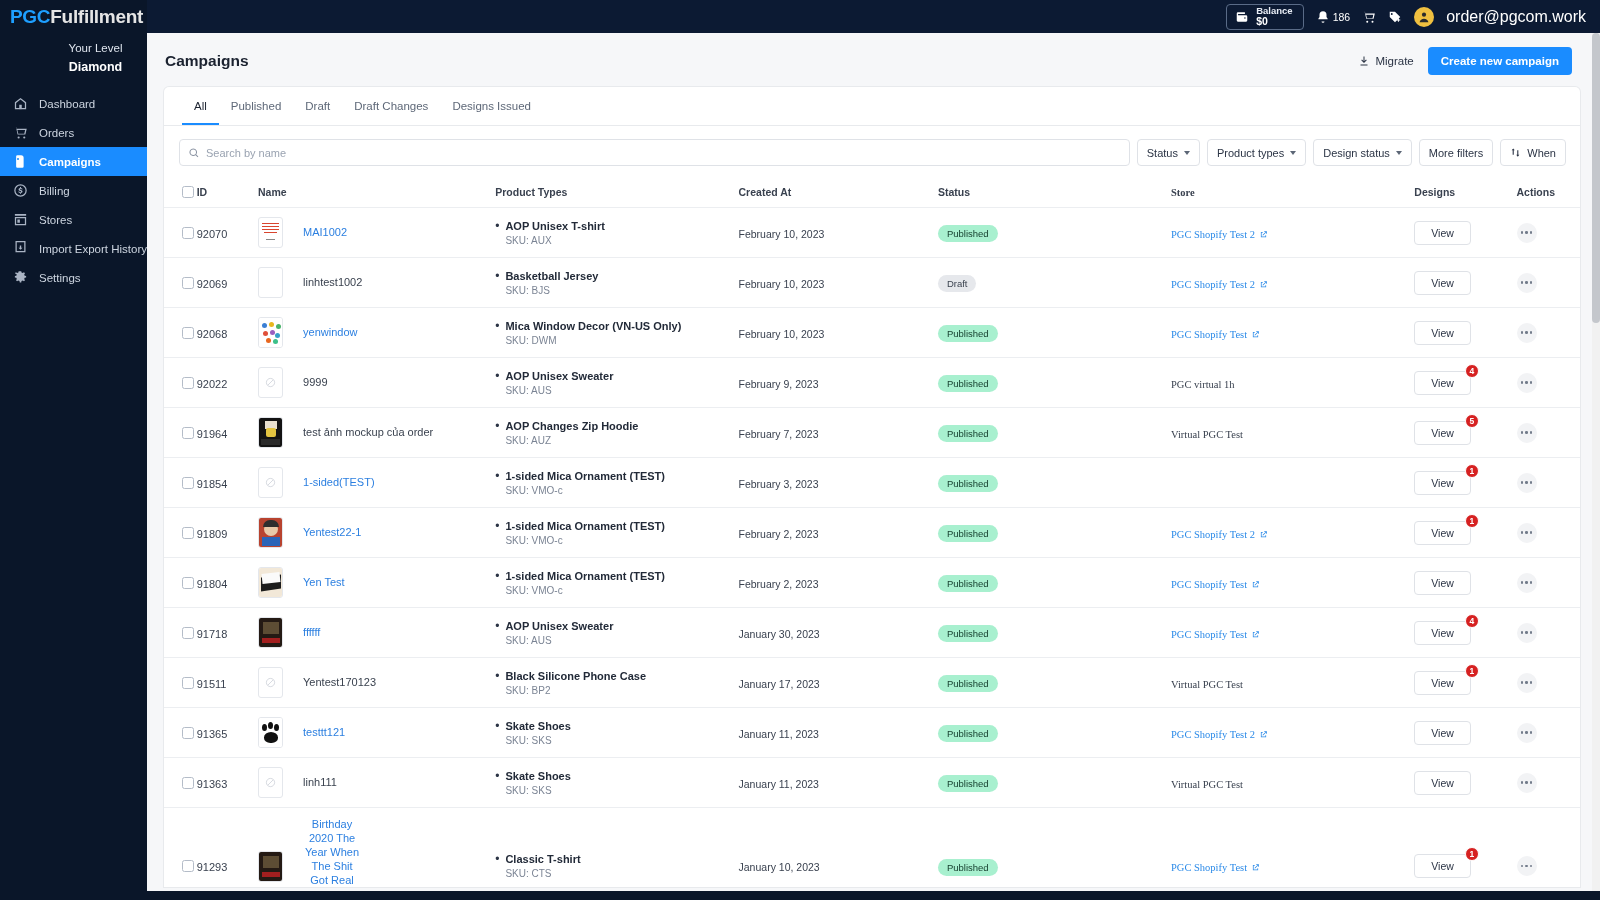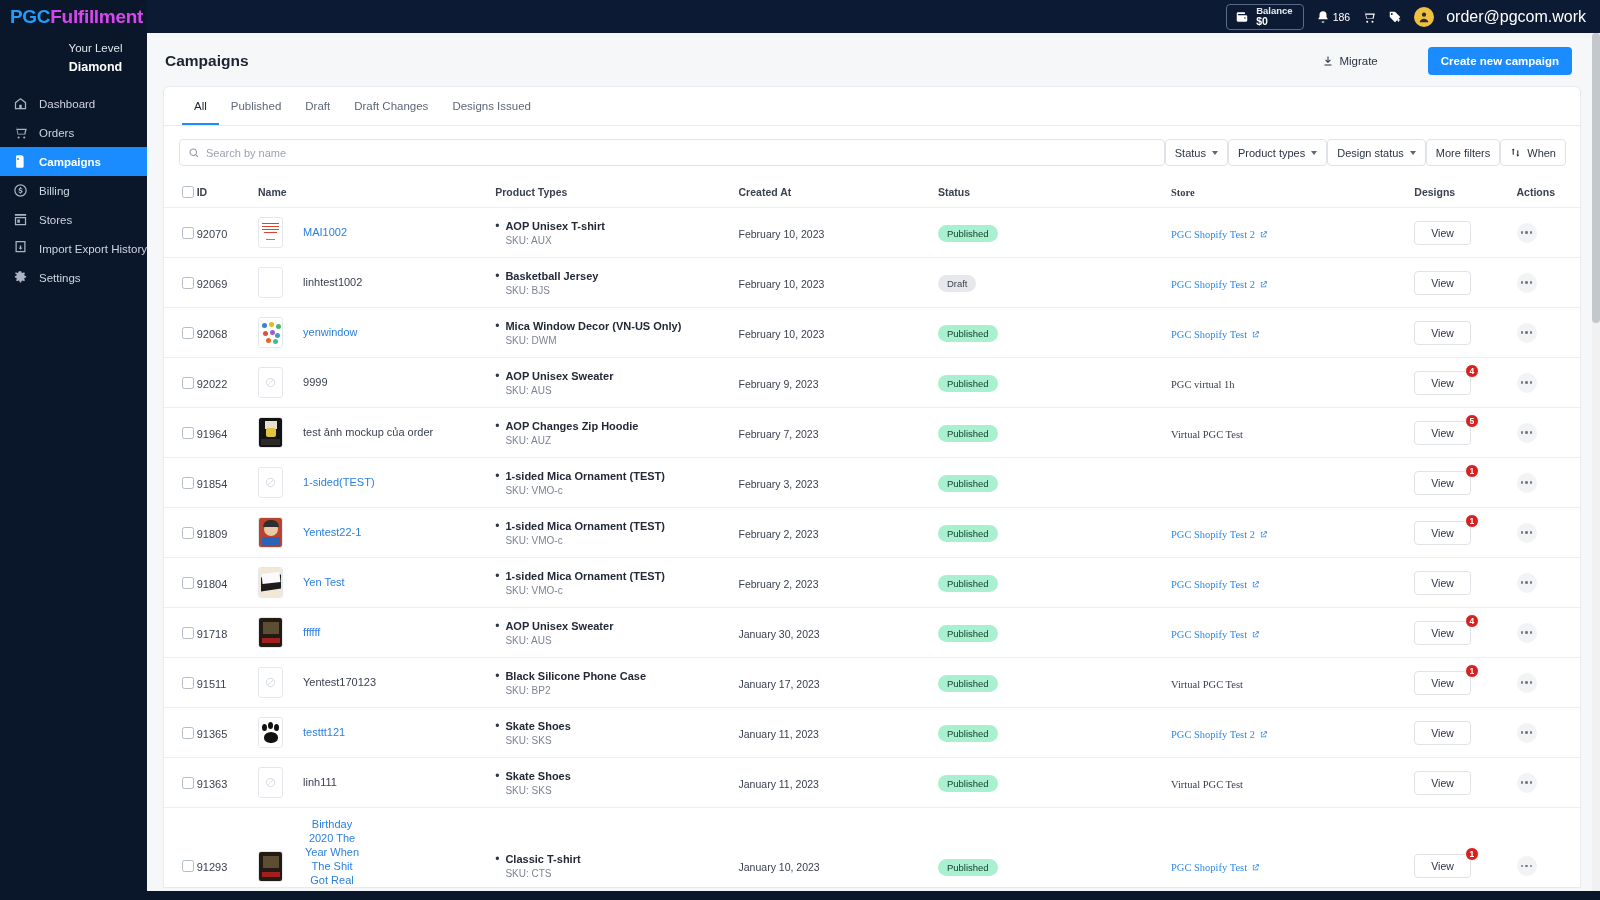--- a/index.html
+++ b/index.html
@@ -16,21 +16,21 @@
     width: 147px; height: 900px;
     background: #0a1629;
     flex: 0 0 147px;
     color: #c7cfdb;
     position: relative;
     z-index: 5;
   }
   .brand { height: 33px; display:flex; align-items:center; padding-left: 10px; }
   .brand-text { font-size: 19px; font-weight: 700; letter-spacing: -0.3px; }
   .brand-text .pgc { color: #1e9fff; }
-  .brand-text .ff { color: #d946ef; }
+  .brand-text .ff { color: #e5e5e5; }
   .level-box { text-align:center; padding-top: 9px; padding-bottom: 11px; padding-left: 44px; }
   .level-label { font-size: 11.5px; color: #dfe5ee; font-weight: 400; }
   .level-value { font-size: 12.5px; color: #ffffff; font-weight: 700; margin-top: 6px; }
 
   .nav { margin-top: 4px; }
   .nav-item {
     display:flex; align-items:center; gap:11px;
     height: 29px; padding-left: 12px;
     font-size: 11.5px; color:#cdd5e0; cursor: pointer;
     user-select:none;
@@ -84,38 +84,37 @@
   .migrate-btn {
     display:flex; align-items:center; gap:5px;
     font-size:11.5px; color:#2b3445; background:transparent; border:none;
     cursor:pointer; font-family:inherit;
   }
   .migrate-btn svg { width:12px; height:12px; fill:#2b3445; }
   .create-btn {
     background:#1a8cff; color:#fff; font-size:11.5px; font-weight:600;
     border:none; border-radius:4px; padding:8px 13px; cursor:pointer;
     font-family:inherit;
-    margin-left:36px;
   }
 
   .card {
     background:#fff; margin: 0 12px 0 17px;
     border-radius:5px 5px 0 0;
     box-shadow: 0 0 0 1px #e8eaed;
     height: 800px;
     overflow:hidden;
   }
   .tabs { display:flex; gap:0; border-bottom:1px solid #e8eaed; padding: 0 0 0 18px; }
   .tab {
     font-size:11.5px; color:#5e6878; padding: 13px 12px 11px 12px;
     cursor:pointer; border-bottom:2px solid transparent; white-space:nowrap;
   }
   .tab.active { color:#1b2230; border-bottom-color:#1a8cff; font-weight:500;}
 
-  .toolbar { display:flex; align-items:center; padding: 13px 14px 12px 15px; }
+  .toolbar { display:flex; align-items:center; gap:7px; padding: 13px 14px 12px 15px; }
   .search-wrap {
     flex:1 1 auto; position:relative; height:27px;
     border:1px solid #dfe2e7; border-radius:4px; background:#fff;
     display:flex; align-items:center; padding-left:26px;
   }
   .search-wrap svg { position:absolute; left:8px; top:7px; width:12px; height:12px; fill:#8a93a2; }
   .search-input {
     border:none; outline:none; width:100%; height:100%;
     font-size:11px; color:#2b3445; font-family:inherit; background:transparent;
   }

